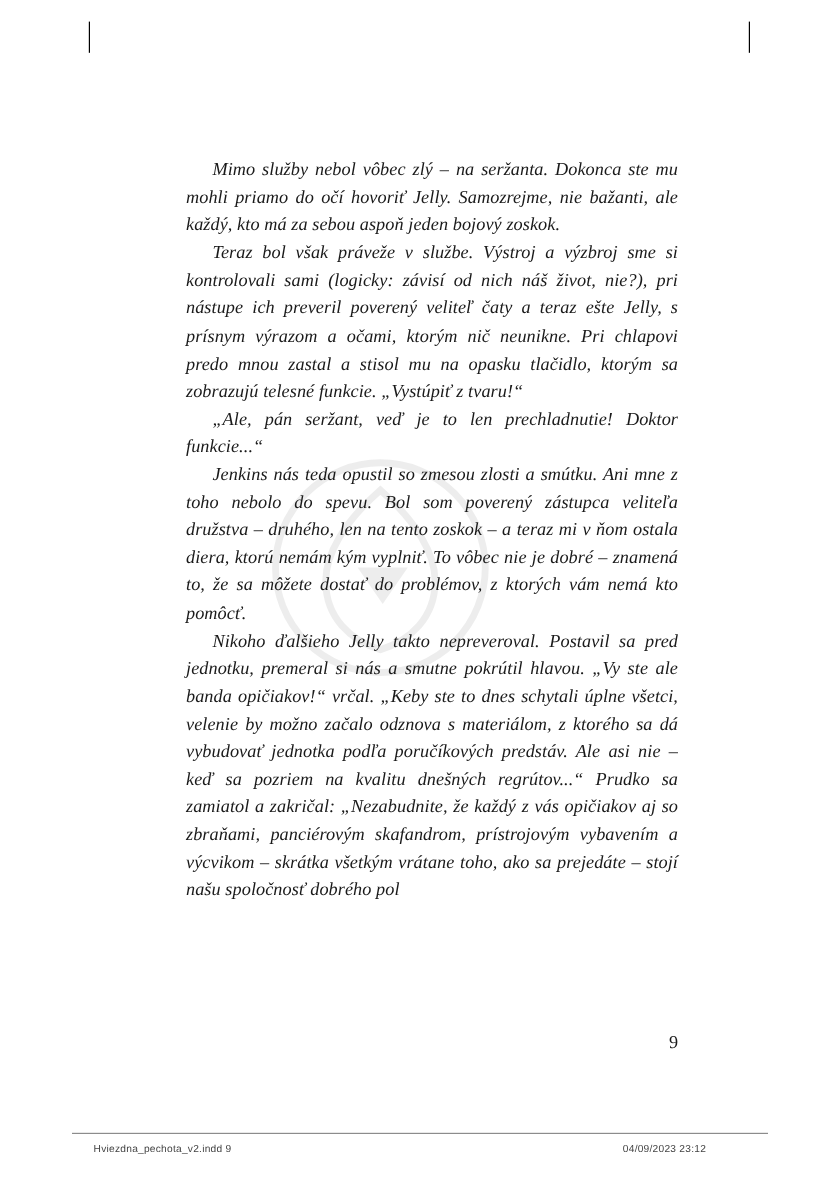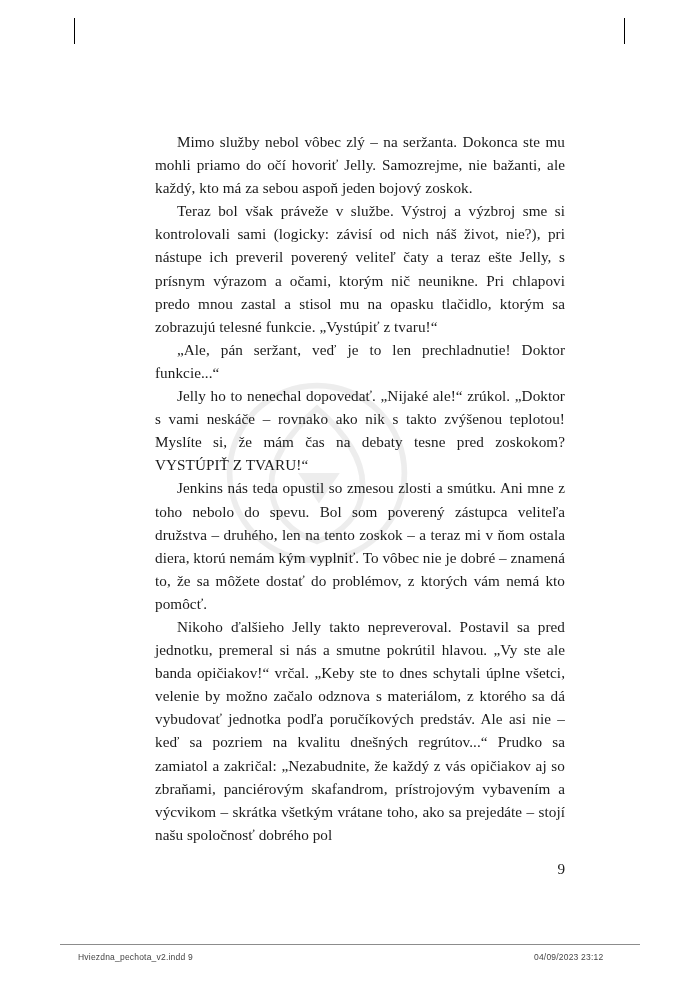--- a/index.html
+++ b/index.html
@@ -38,20 +38,21 @@
     margin: 0;
     font-size: 15.2px;
     line-height: 1.52;
     text-align: justify;
     text-justify: inter-word;
     hyphens: manual;
     letter-spacing: 0.06px;
   }
   .para.indent {
     text-indent: 22px;
+    font-style: italic;
   }
 
   
   .folio {
     position: absolute;
     left: 155px;
     top: 860px;
     width: 410px;
     text-align: right;
     font-size: 15.2px;
@@ -70,21 +71,21 @@
   .slug {
     position: absolute;
     top: 952px;
     font-family: "Liberation Sans", sans-serif;
     font-size: 8.5px;
     color: #444444;
     letter-spacing: 0.2px;
     white-space: nowrap;
   }
   .slug-left  { left: 78px; }
-  .slug-right { left: 534px; }
+  .slug-right { left: 519px; }
 
   
   .watermark {
     position: absolute;
     left: 222px;
     top: 378px;
     width: 190px;
     height: 190px;
     opacity: 0.10;
     pointer-events: none;
@@ -102,21 +103,20 @@
     <circle cx="50" cy="50" r="46" fill="none" stroke="#555555" stroke-width="3"></circle>
     <path d="M50 16 C34 30 26 44 26 56 C26 72 37 82 50 86 C63 82 74 72 74 56 C74 44 66 30 50 16 Z" fill="none" stroke="#555555" stroke-width="3"></path>
     <path d="M40 50 L62 50 L51 66 Z" fill="#555555"></path>
   </svg>
 </div>
 
 <div class="page-block">
   <p class="para indent">Mimo služby nebol vôbec zlý – na seržanta. Dokonca ste mu mohli priamo do očí hovoriť Jelly. Samozrejme, nie bažanti, ale každý, kto má za sebou aspoň jeden bojový zoskok.</p>
   <p class="para indent">Teraz bol však práveže v službe. Výstroj a výzbroj sme si kontrolovali sami (logicky: závisí od nich náš život, nie?), pri nástupe ich preveril poverený veliteľ čaty a teraz ešte Jelly, s prísnym výrazom a očami, ktorým nič neunikne. Pri chlapovi predo mnou zastal a stisol mu na opasku tlačidlo, ktorým sa zobrazujú telesné funkcie. „Vystúpiť z tvaru!“</p>
   <p class="para indent">„Ale, pán seržant, veď je to len prechladnutie! Doktor funkcie...“</p>
-  <p class="para indent">Jelly ho to nenechal dopovedať. „Nijaké ale!“ zrúkol. „Doktor s vami neskáče – rovnako ako nik s takto zvýšenou teplotou! Myslíte si, že mám čas na debaty tesne pred zoskokom? VYSTÚPIŤ Z TVARU!“</p>
   <p class="para indent">Jenkins nás teda opustil so zmesou zlosti a smútku. Ani mne z toho nebolo do spevu. Bol som poverený zástupca veliteľa družstva – druhého, len na tento zoskok – a teraz mi v ňom ostala diera, ktorú nemám kým vyplniť. To vôbec nie je dobré – znamená to, že sa môžete dostať do problémov, z ktorých vám nemá kto pomôcť.</p>
   <p class="para indent">Nikoho ďalšieho Jelly takto nepreveroval. Postavil sa pred jednotku, premeral si nás a smutne pokrútil hlavou. „Vy ste ale banda opičiakov!“ vrčal. „Keby ste to dnes schytali úplne všetci, velenie by možno začalo odznova s materiálom, z ktorého sa dá vybudovať jednotka podľa poručíkových predstáv. Ale asi nie – keď sa pozriem na kvalitu dnešných regrútov...“ Prudko sa zamiatol a zakričal: „Nezabudnite, že každý z vás opičiakov aj so zbraňami, panciérovým skafandrom, prístrojovým vybavením a výcvikom – skrátka všetkým vrátane toho, ako sa prejedáte – stojí našu spoločnosť dobrého pol</p>
 </div>
 
 <div class="folio">9</div>
 
 <div class="slug-rule"></div>
 <div class="slug slug-left">Hviezdna_pechota_v2.indd   9</div>
 <div class="slug slug-right">04/09/2023   23:12</div>
 

